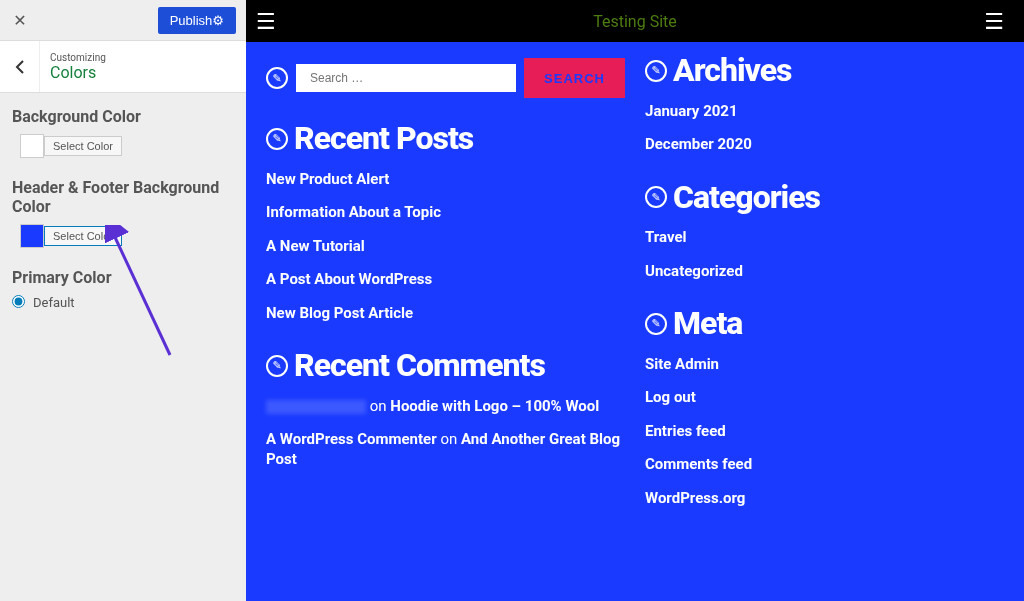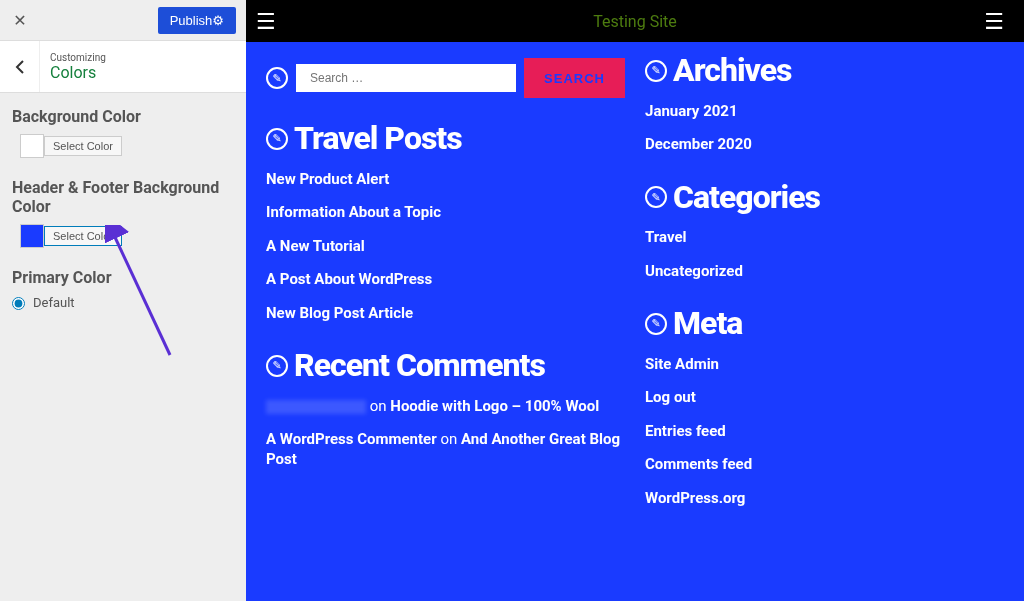--- a/index.html
+++ b/index.html
@@ -105,21 +105,21 @@
       background: #f7f7f7;
       border: 1px solid #ccc;
       padding: 3px 8px;
       font-size: 11px;
       color: #555;
       cursor: pointer;
     }
     .select-color-btn.active { border-color: #007cba; }
     .radio-group { display: flex; flex-direction: column; gap: 8px; }
     .radio-item {
-      display: flex; align-items: flex-end; gap: 8px;
+      display: flex; align-items: flex-start; gap: 8px;
       font-size: 13px; color: #555;
     }
     .radio-item input { accent-color: #007cba; }
 
     
     .preview {
       flex: 1;
       position: relative;
       background: #1a3bff;
       overflow: hidden;
@@ -307,21 +307,21 @@
       <div class="col-left">
         <div class="search-row">
           <span class="edit-badge">✎</span>
           <input class="search-input" placeholder="Search …" style="">
           <button class="search-button">SEARCH</button>
         </div>
 
         <div class="widget">
           <div class="widget-title-row">
             <span class="edit-badge">✎</span>
-            <span class="widget-title">Travel Posts</span>
+            <span class="widget-title">Recent Posts</span>
           </div>
           <ul class="widget-list">
             <li>New Product Alert</li>
             <li>Information About a Topic</li>
             <li>A New Tutorial</li>
             <li>A Post About WordPress</li>
             <li>New Blog Post Article</li>
           </ul>
         </div>
 

